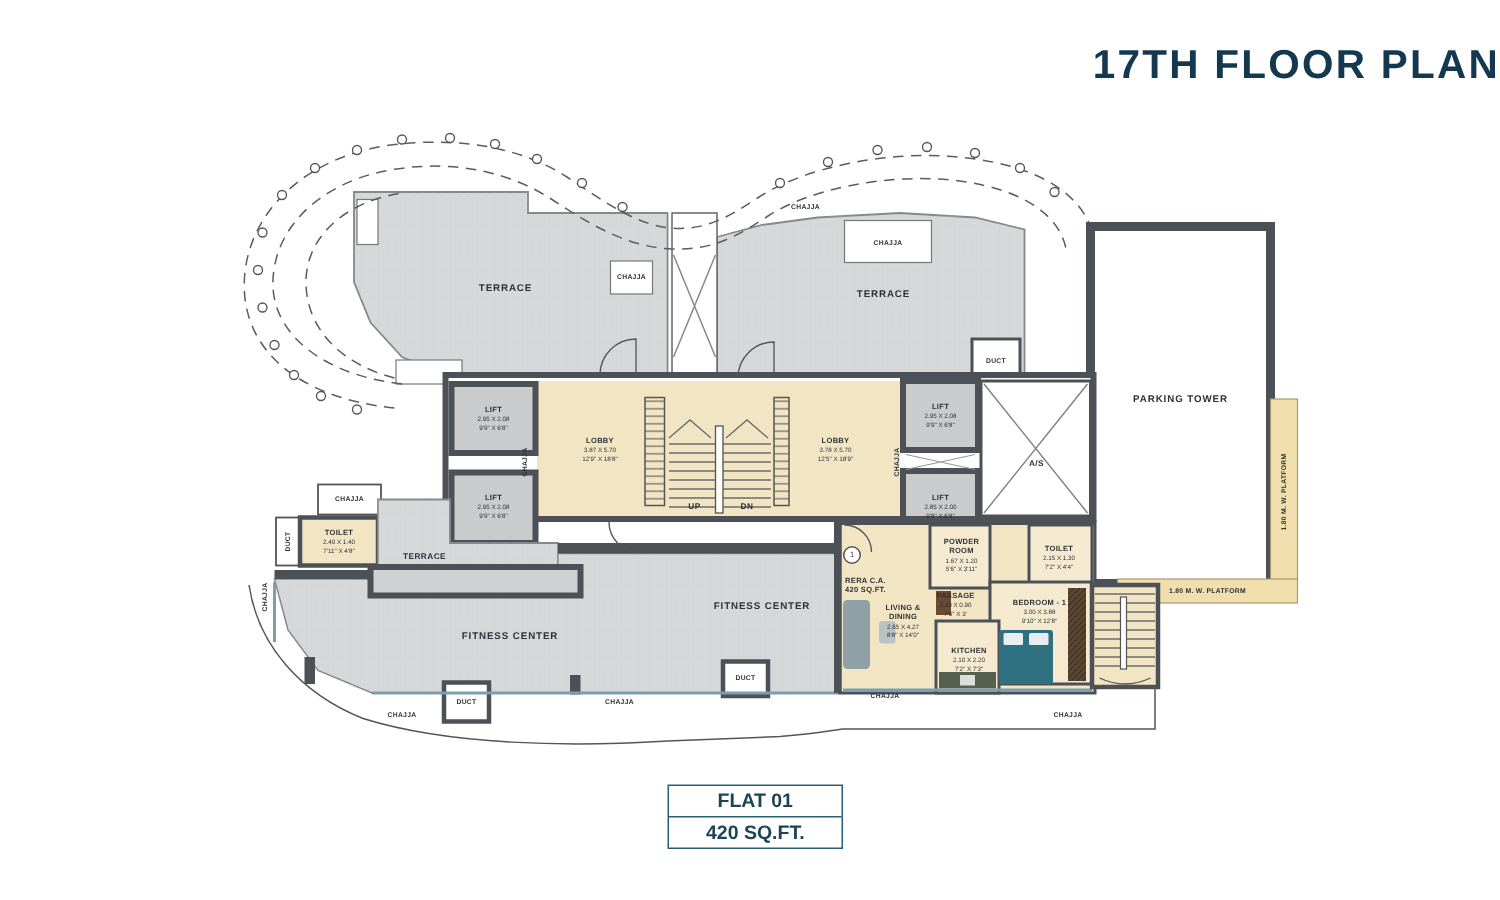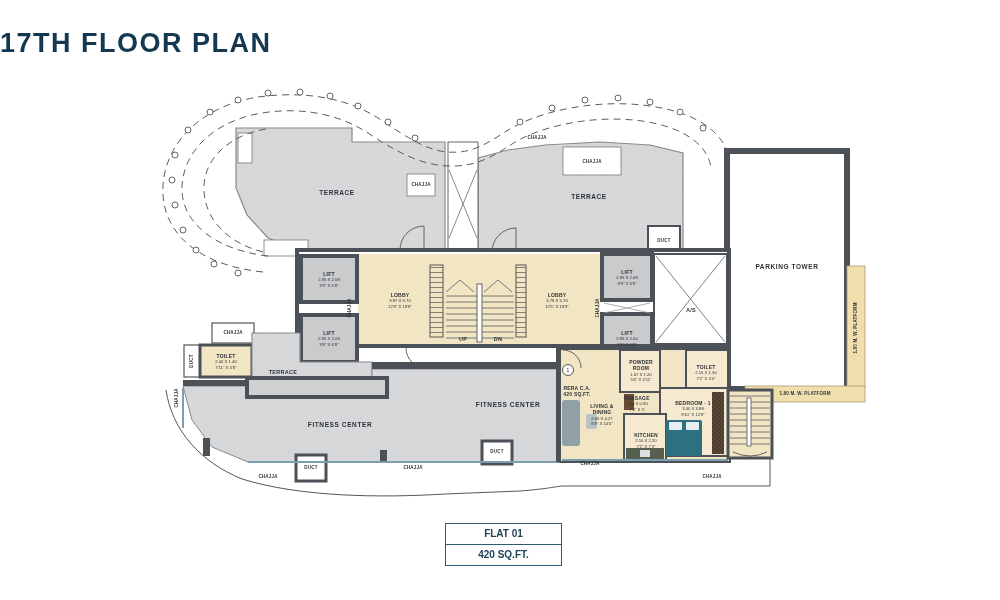--- a/index.html
+++ b/index.html
@@ -1,35 +1,35 @@
 <!DOCTYPE html>
 <html><head>
 <meta charset="utf-8">
 <style>
   html,body{margin:0;padding:0;background:#fff;}
   #stage{position:relative;width:1000px;height:600px;background:#ffffff;overflow:hidden;
          font-family:"Liberation Sans",sans-serif;}
   #plan-svg{position:absolute;left:0;top:0;z-index:1;}
-  .ttl{position:absolute;left:0;top:28px;width:100%;text-align:left;
+  .ttl{position:absolute;left:0;top:28px;width:100%;text-align:right;
        font-size:27px;font-weight:800;letter-spacing:1.5px;color:#133850;z-index:5;}
   .lbl{position:absolute;transform:translate(-50%,-50%);color:#2e3237;text-align:center;
        white-space:nowrap;z-index:5;line-height:1.25;}
   .fs4{font-size:4.5px;font-weight:700;letter-spacing:.2px;}
   .fs5{font-size:5.5px;font-weight:700;letter-spacing:.3px;}
   .fs6{font-size:6.5px;font-weight:700;letter-spacing:.6px;}
   .vert{transform:translate(-50%,-50%) rotate(-90deg);}
   .room .rname{font-size:5px;font-weight:700;letter-spacing:.2px;}
   .room .rdim{font-size:4.2px;font-weight:400;}
   .wrapname .rname{white-space:normal;width:30px;margin:0 auto;}
   .circ{position:absolute;width:10px;height:10px;border:1px solid #555;border-radius:50%;
         transform:translate(-50%,-50%);z-index:5;background:#fff;
         font-size:5px;line-height:10px;text-align:center;color:#333;}
   .footerbox{position:absolute;left:445px;top:523px;width:115px;z-index:5;
              border:1.5px solid #2b5d77;background:#fff;}
-  .footerbox .row{height:20px;line-height:20px;text-align:center;font-size:10px;
+  .footerbox .row{height:20px;line-height:20px;text-align:center;font-size:13px;
                   font-weight:700;color:#1d4356;}
   .footerbox .row+.row{border-top:1.5px solid #2b5d77;}
 </style>
 </head>
 <body>
 
 <div id="stage">
 
   <div class="ttl">17TH FLOOR PLAN</div>
 

